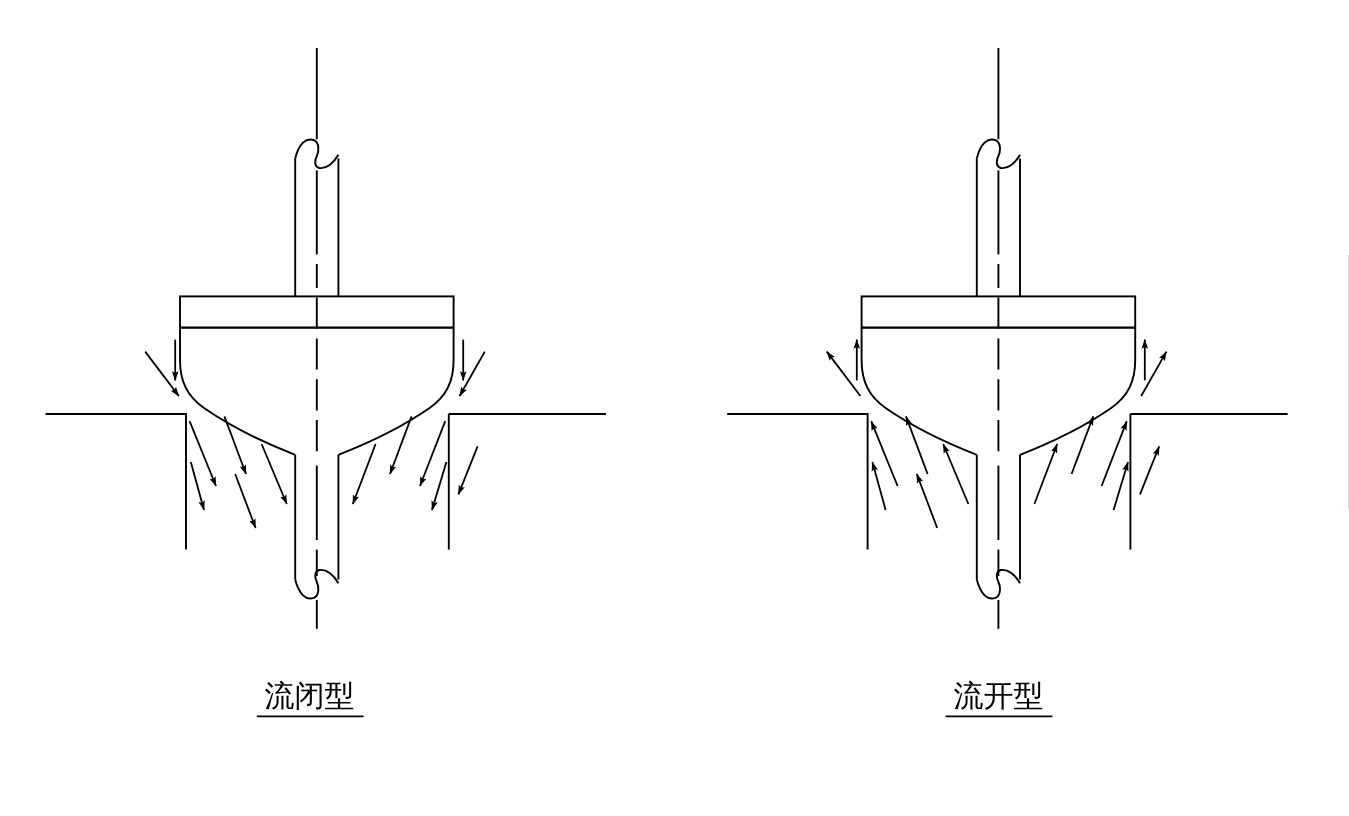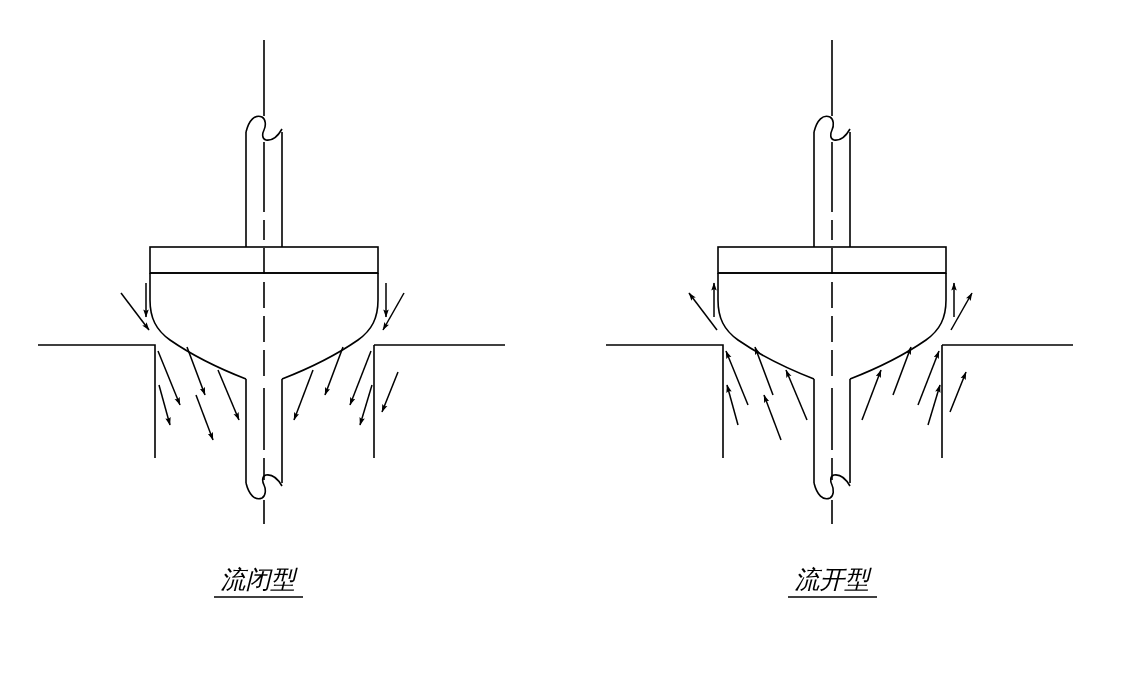--- a/index.html
+++ b/index.html
@@ -11,21 +11,20 @@
     width: 1124px;
     height: 680px;
     font-family: "Liberation Sans", sans-serif;
     overflow: hidden;
   }
   #canvas-wrap {
     position: relative;
     width: 1124px;
     height: 680px;
     background: #701a75;
-    font-style: italic;
   }
   svg#diagram {
     display: block;
     width: 1124px;
     height: 680px;
     background: #ffffff;
   }
   .caption-text {
     font-family: "DejaVu Sans", sans-serif;
     font-size: 25px;

